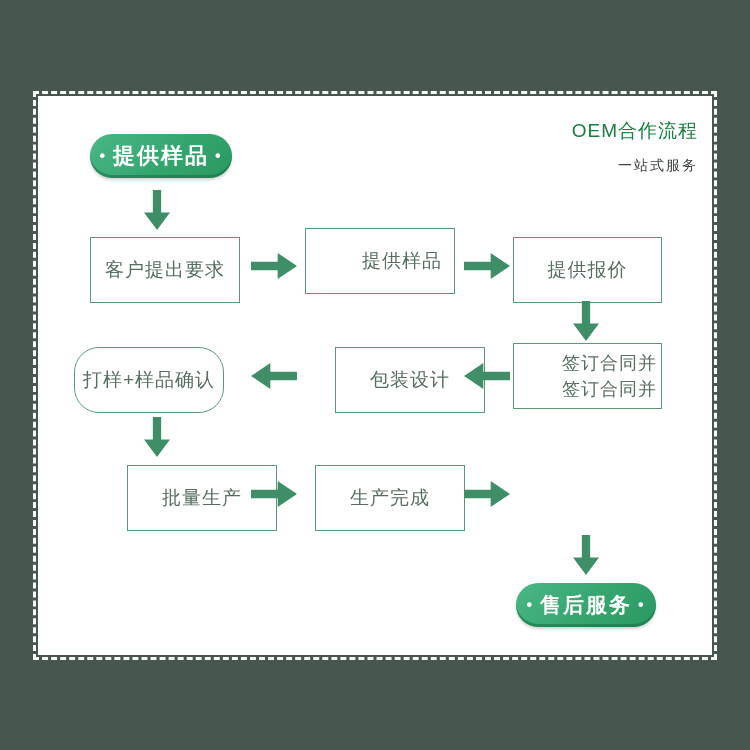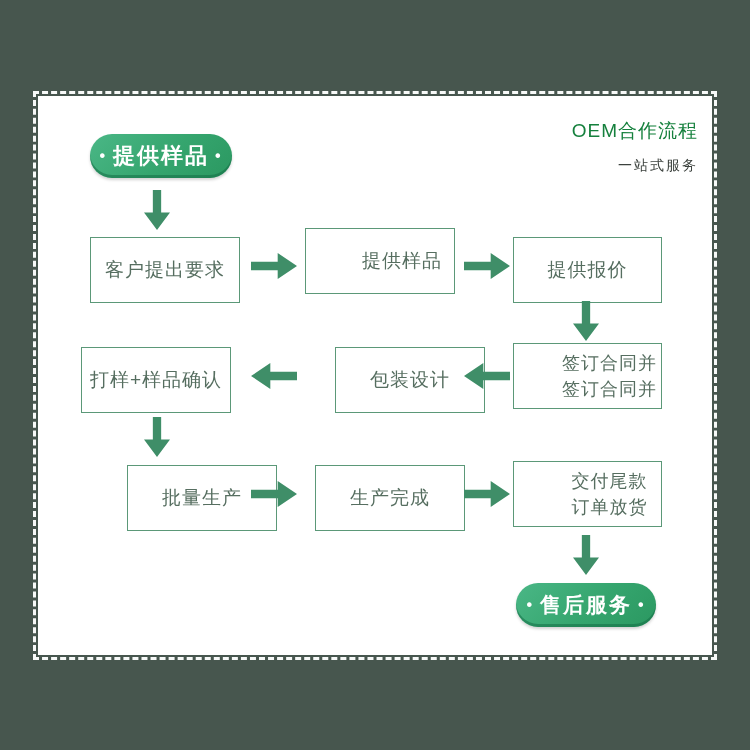--- a/index.html
+++ b/index.html
@@ -76,21 +76,21 @@
     <div class="fbox w1 h1" style="left:267px;top:132px;padding-left:44px;">
       <span>提供样品</span>
     </div>
     <div class="arr arr-right" style="left:426px;top:157px;"></div>
     <div class="fbox w3 h1" style="left:475px;top:141px;">
       <span>提供报价</span>
     </div>
 
     <div class="arr arr-down" style="left:535px;top:205px;"></div>
 
-    <div class="fbox w1 h1" style="left:43px;top:251px;">
+    <div class="fbox w1 h1" style="left:36px;top:251px;border-radius:25px;">
       <span>打样+样品确认</span>
     </div>
     <div class="arr arr-left" style="left:213px;top:267px;"></div>
     <div class="fbox w1 h1" style="left:267px;top:251px;margin-left:30px;">
       <span>包装设计</span>
     </div>
     <div class="arr arr-left" style="left:426px;top:267px;"></div>
     <div class="fbox w3 h2" style="left:475px;top:247px;">
       <span>签订合同并</span>
       <span>签订合同并</span>
@@ -99,24 +99,20 @@
     <div class="arr arr-down" style="left:106px;top:321px;"></div>
 
     <div class="fbox w1 h1" style="left:52px;top:369px;margin-left:37px;">
       <span>批量生产</span>
     </div>
     <div class="arr arr-right" style="left:213px;top:385px;"></div>
     <div class="fbox w1 h1" style="left:277px;top:369px;">
       <span>生产完成</span>
     </div>
     <div class="arr arr-right" style="left:426px;top:385px;"></div>
-    <div class="fbox w3 h2" style="left:475px;top:365px;">
-      <span>交付尾款</span>
-      <span>订单放货</span>
-    </div>
 
     <div class="arr arr-down" style="left:535px;top:439px;"></div>
 
     <div class="pill pill-end">
       <span class="dot">•</span>
       <span>售后服务</span>
       <span class="dot">•</span>
     </div>
 
   </div>

